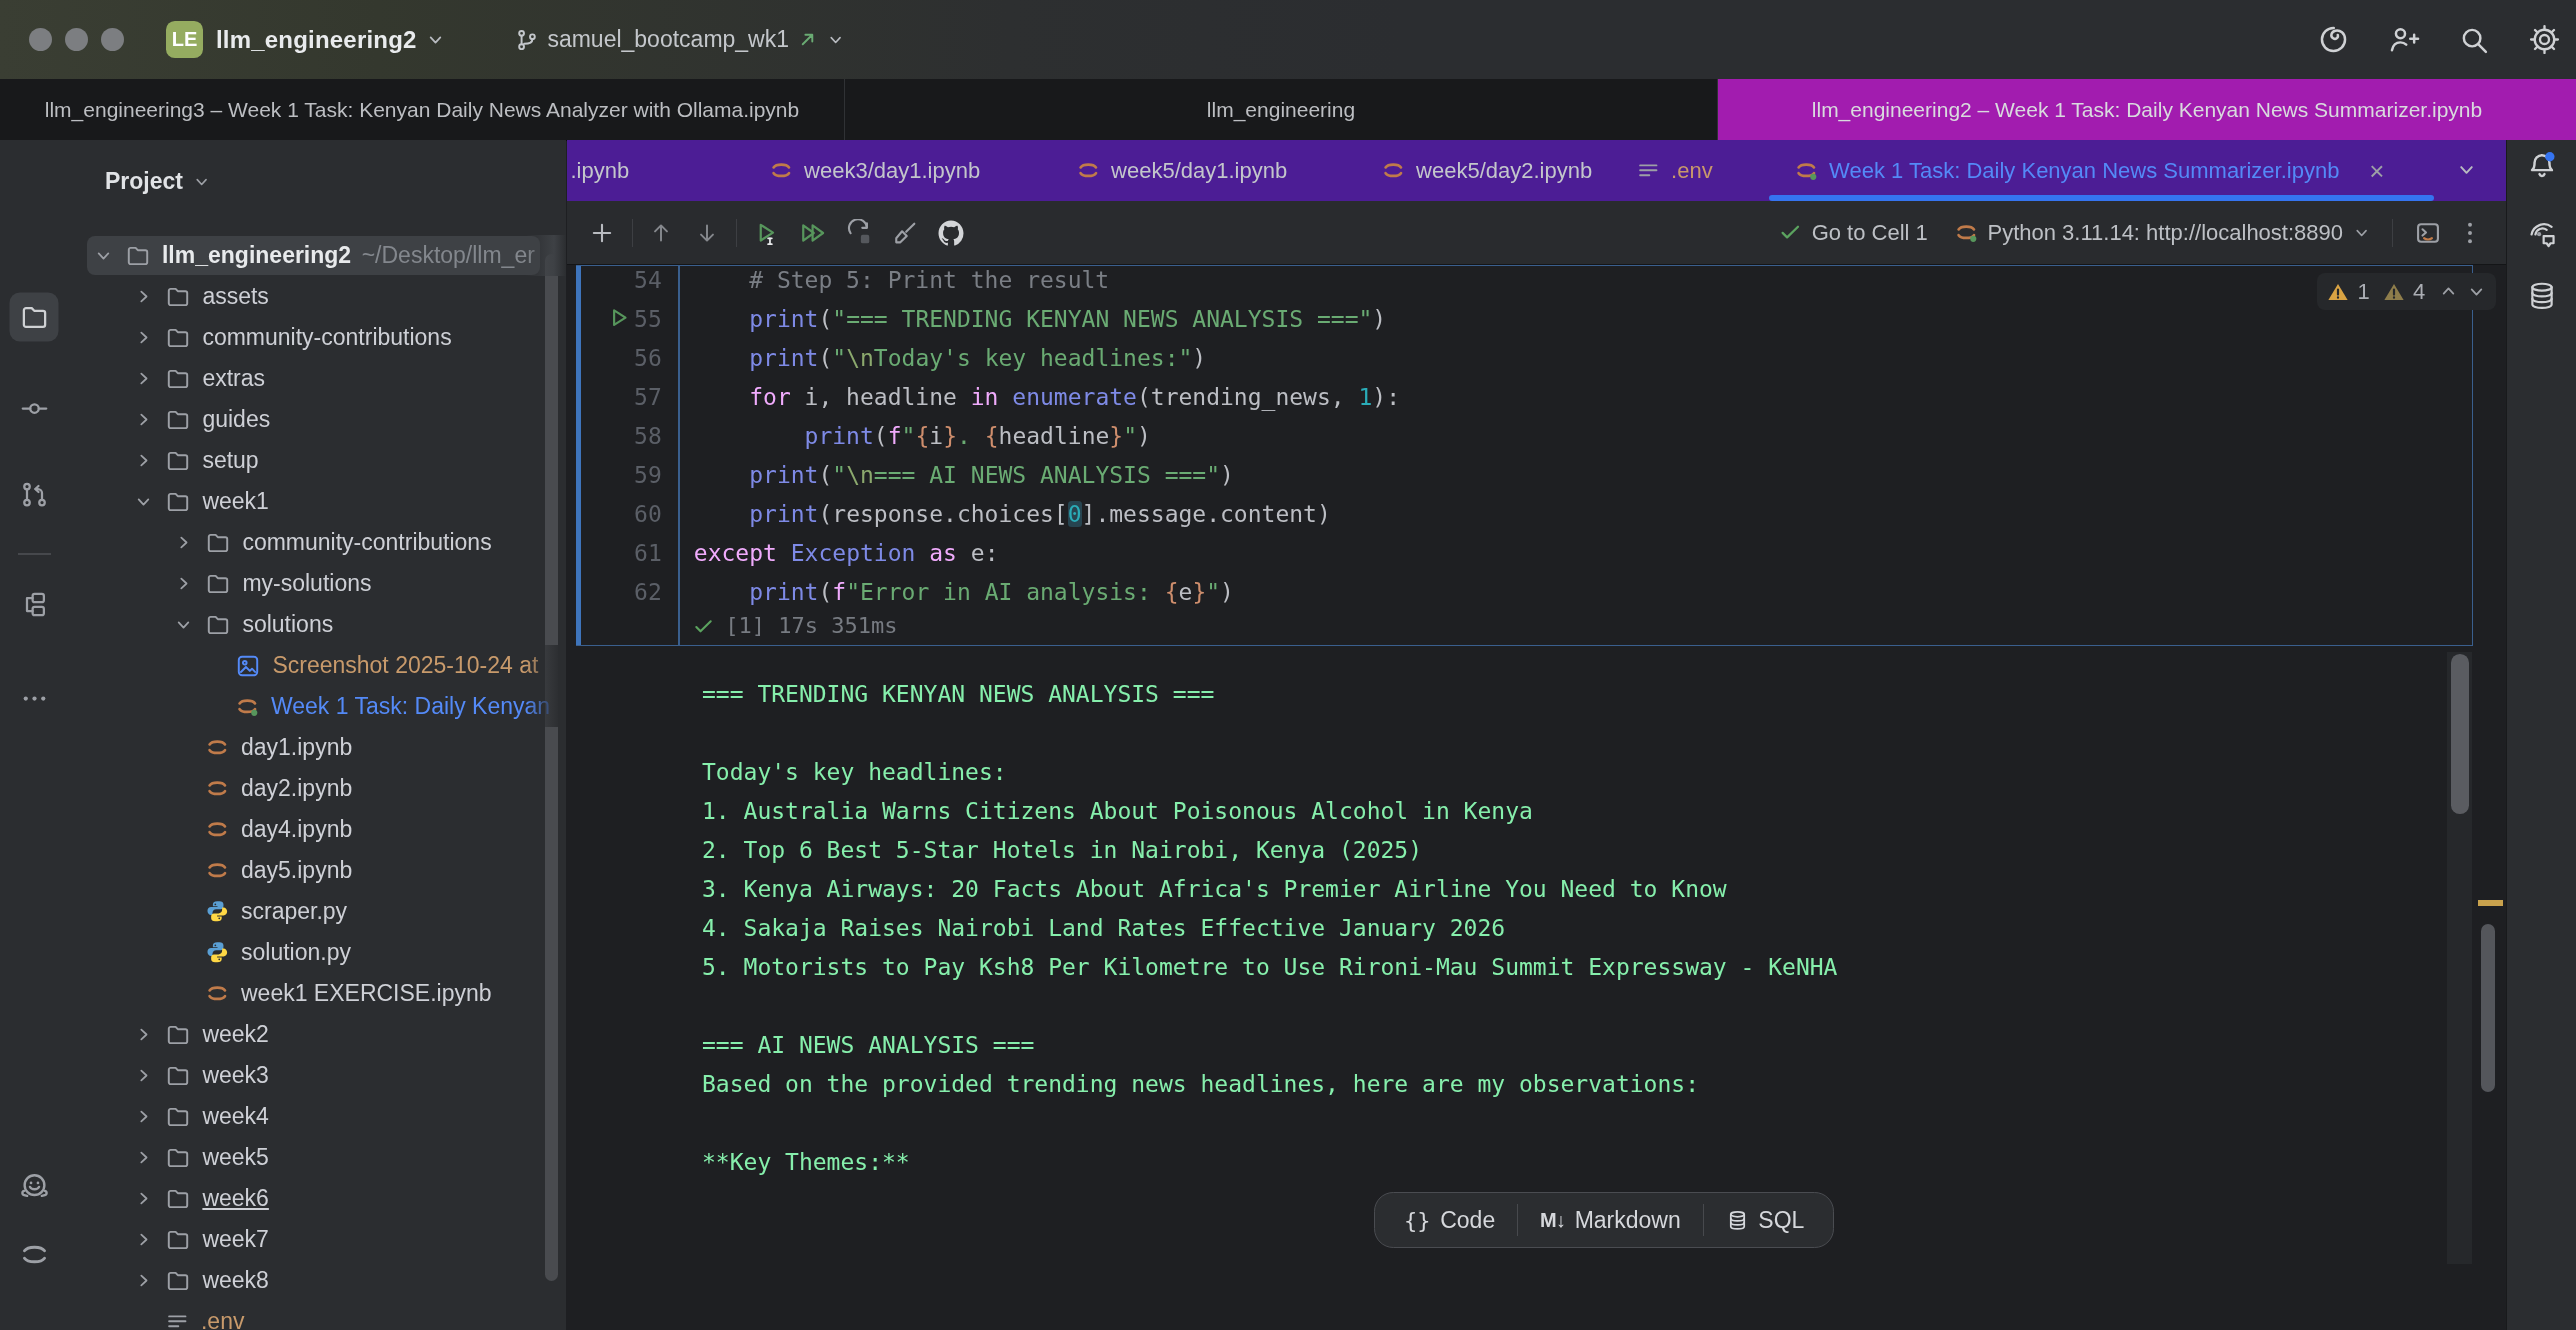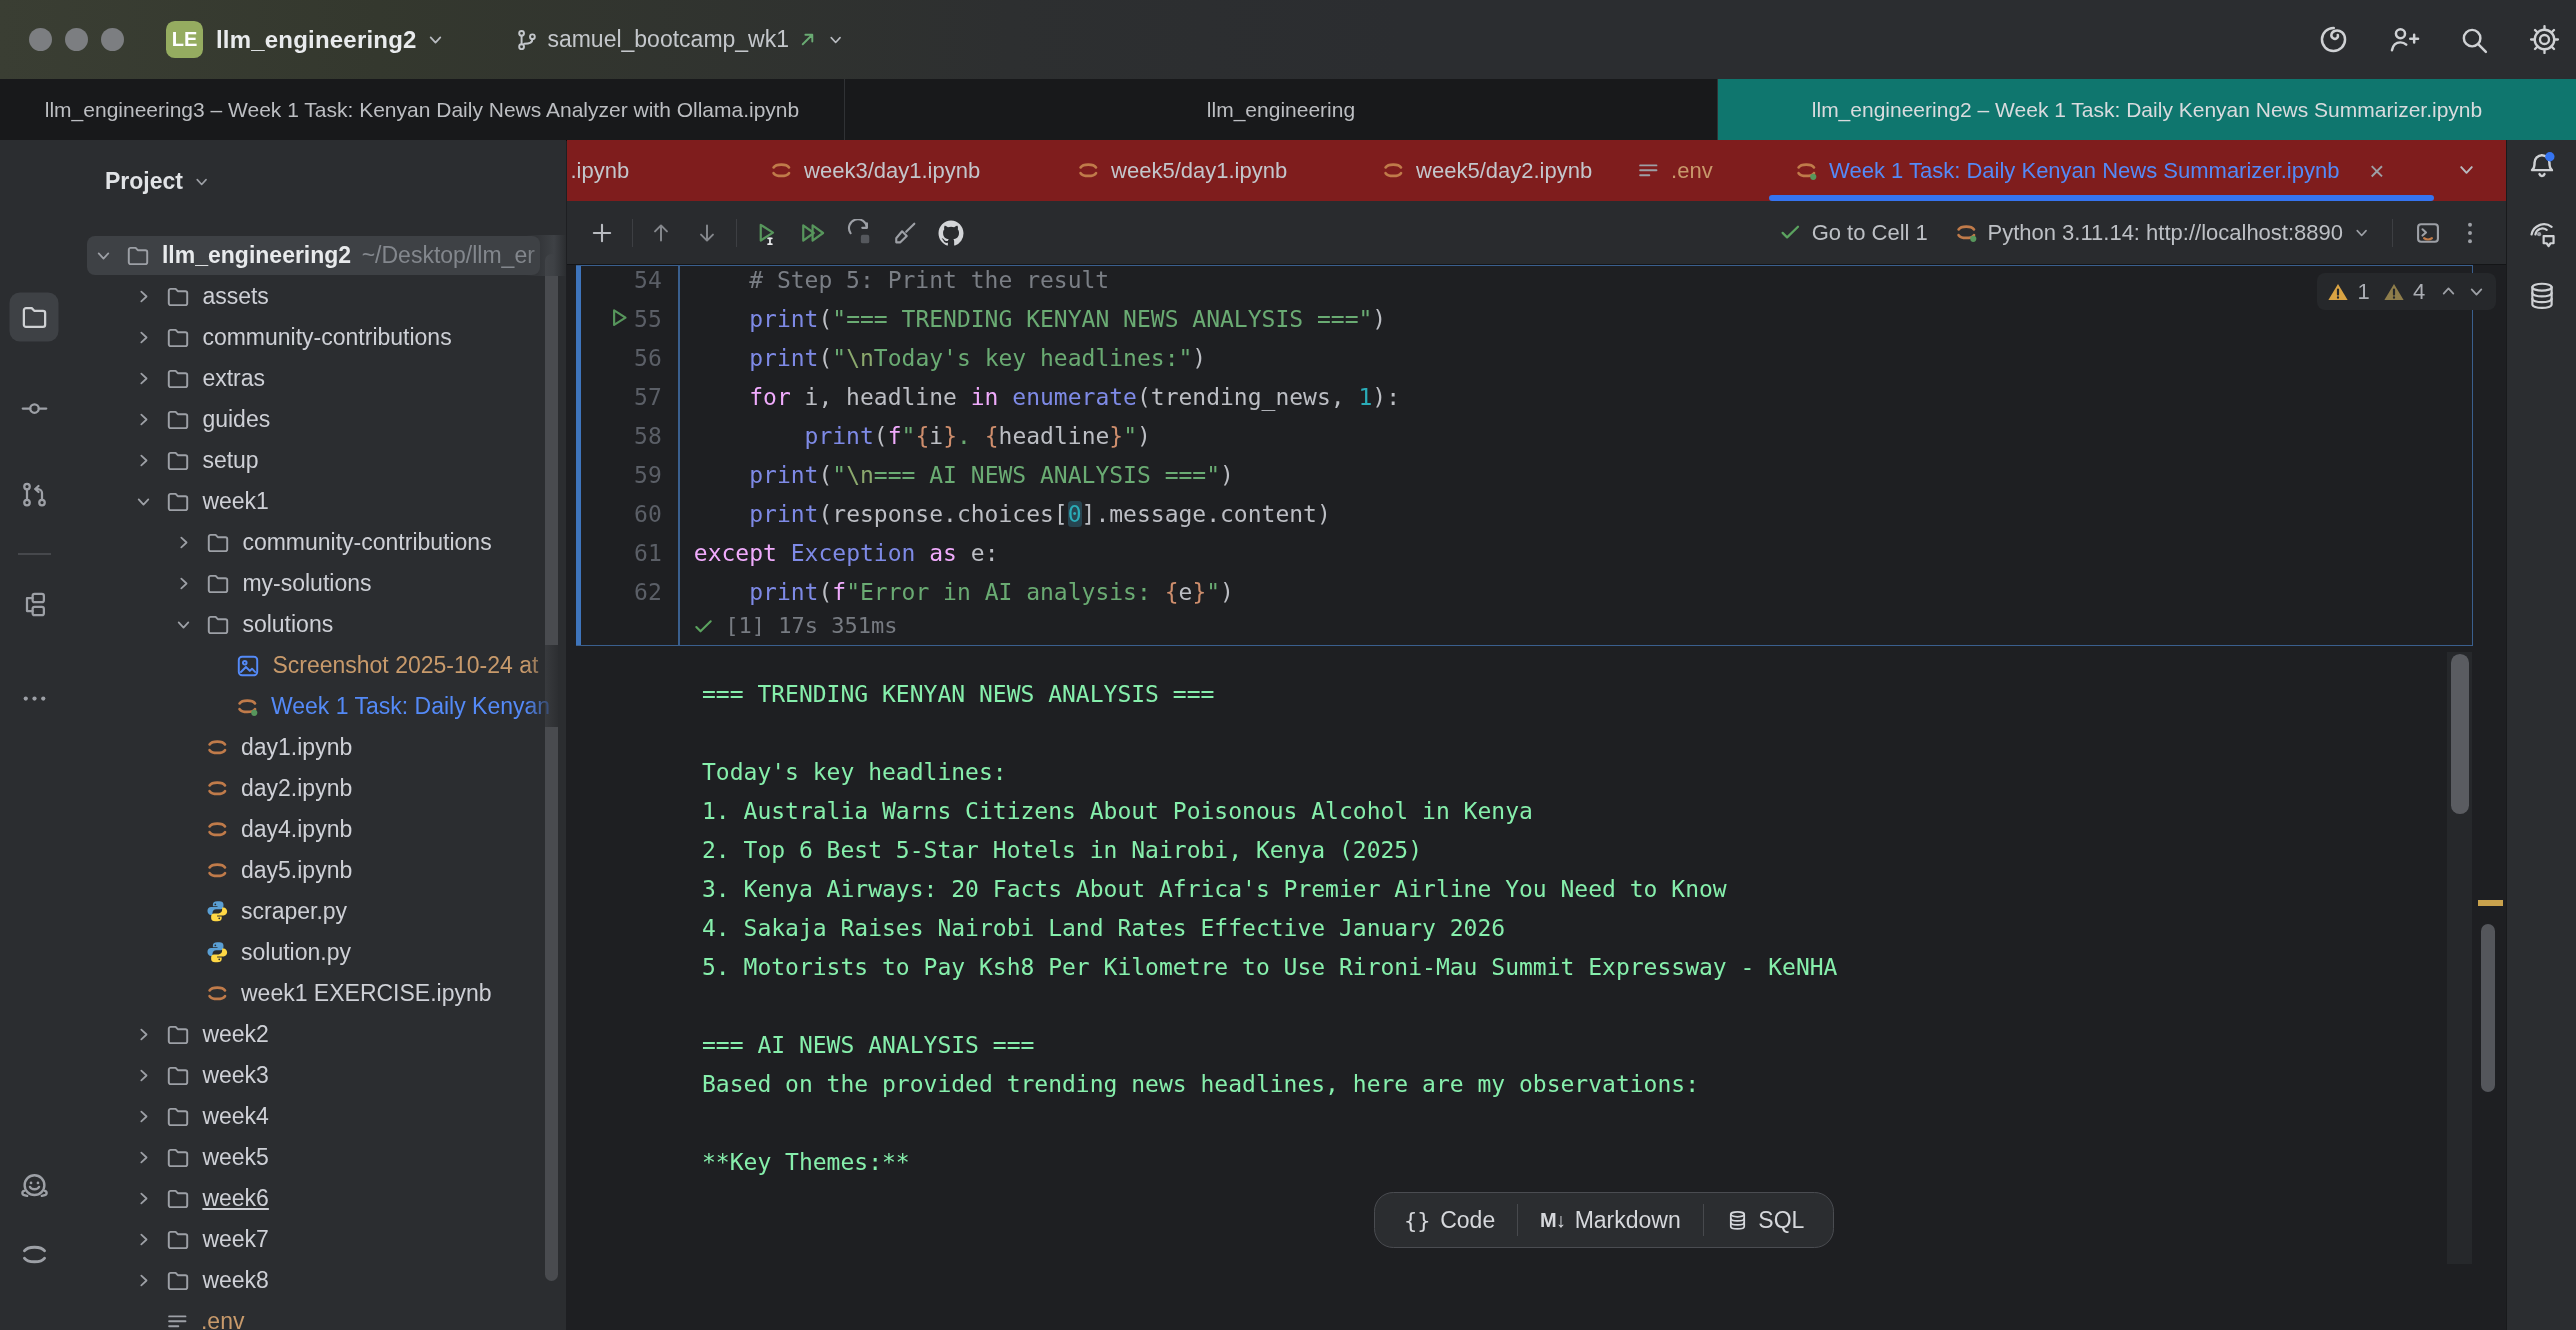--- a/index.html
+++ b/index.html
@@ -20,21 +20,21 @@
   .branchwrap{margin-left:68px;display:flex;align-items:center;gap:7px;color:#c4c7cb;font-size:23px}
   .tb-icons{position:absolute;right:14px;top:0;height:79px;display:flex;align-items:center;gap:37px}
 
   
   .wintabs{position:absolute;left:0;top:79px;width:100%;height:61px;display:flex;background:#18191b;border-bottom:0.9px solid #0c0d0e}
   .wtab{display:flex;align-items:center;justify-content:center;font-size:21px;color:#bcbec2;
     border-right:0.9px solid #303235;overflow:hidden;white-space:nowrap;padding:0 26px;box-sizing:border-box}
   .wtab:nth-child(1){width:845px}
   .wtab:nth-child(2){width:873px}
   .wtab:nth-child(3){flex:1;border-right:none}
-  .wtab.active{background:#0f766e;color:#d9dbde}
+  .wtab.active{background:#a21caf;color:#d9dbde}
 
   
   .activitybar{position:absolute;left:0;top:140px;width:68px;bottom:0;background:#2b2d30;border-right:0.9px solid #212325}
   .ab-icon{position:absolute;left:34px;transform:translate(-50%,-50%);width:49px;height:49px;
     display:flex;align-items:center;justify-content:center;border-radius:10.5px}
   .ab-icon.active{background:#3E4145}
   .ab-div{position:absolute;left:17.5px;width:33px;height:1.8px;background:#46484c}
 
   
   .project{position:absolute;left:68px;top:140px;width:498px;bottom:0;background:#2b2d30;overflow:hidden}
@@ -48,21 +48,21 @@
   .trow .lbl{color:#ced0d6}
   .trow .sfx{color:#83878d;margin-left:10.5px}
   .trow.sel::before{content:"";position:absolute;left:19.3px;right:26px;top:0.9px;bottom:0.9px;background:#3E4145;border-radius:8px;z-index:0}
   .fader{position:absolute;right:0;top:0;bottom:0;width:40px;z-index:2;
     background:linear-gradient(90deg,rgba(43,45,48,0),#2b2d30 85%)}
   .fader.onsel{background:linear-gradient(90deg,rgba(62,65,69,0),#3E4145 70%, #2b2d30)}
   .psb{position:absolute;left:477px;top:114px;width:13px;height:1027px;background:#494b4f;border-radius:7px}
 
   
   .editor{position:absolute;left:567px;top:140px;width:1940px;bottom:0;background:#1e1f22}
-  .tabstrip{position:absolute;left:0;top:0;width:100%;height:61px;background:#7f1d1d;border-bottom:0.9px solid #0f1012}
+  .tabstrip{position:absolute;left:0;top:0;width:100%;height:61px;background:#4c1d95;border-bottom:0.9px solid #0f1012}
   .etab{position:absolute;top:0;height:61px;display:flex;align-items:center;gap:10.5px;font-size:22px;color:#c3c6cb}
   .etab .close{margin-left:19.3px;color:#9da0a6;font-size:26px;line-height:26px}
   .tab-underline{position:absolute;left:1202px;bottom:0px;width:665px;height:6.1px;border-radius:3.5px;background:#3574F0}
   .ts-chev{position:absolute;left:1888px;top:17.5px}
 
   .nbtoolbar{position:absolute;left:0;top:61px;width:100%;height:63px;background:#292b2e;border-bottom:0.9px solid #141517}
   .ntl{position:absolute;top:32px;transform:translate(-50%,-50%)}
   .tdiv{position:absolute;top:17.5px;width:0.9px;height:28px;background:#3d3f43}
   .nt-right{position:absolute;right:23px;top:0;height:63px;display:flex;align-items:center;gap:14px;font-size:22px;color:#bdc0c5}
   .nt-right .grp{display:flex;align-items:center;gap:8.8px}

